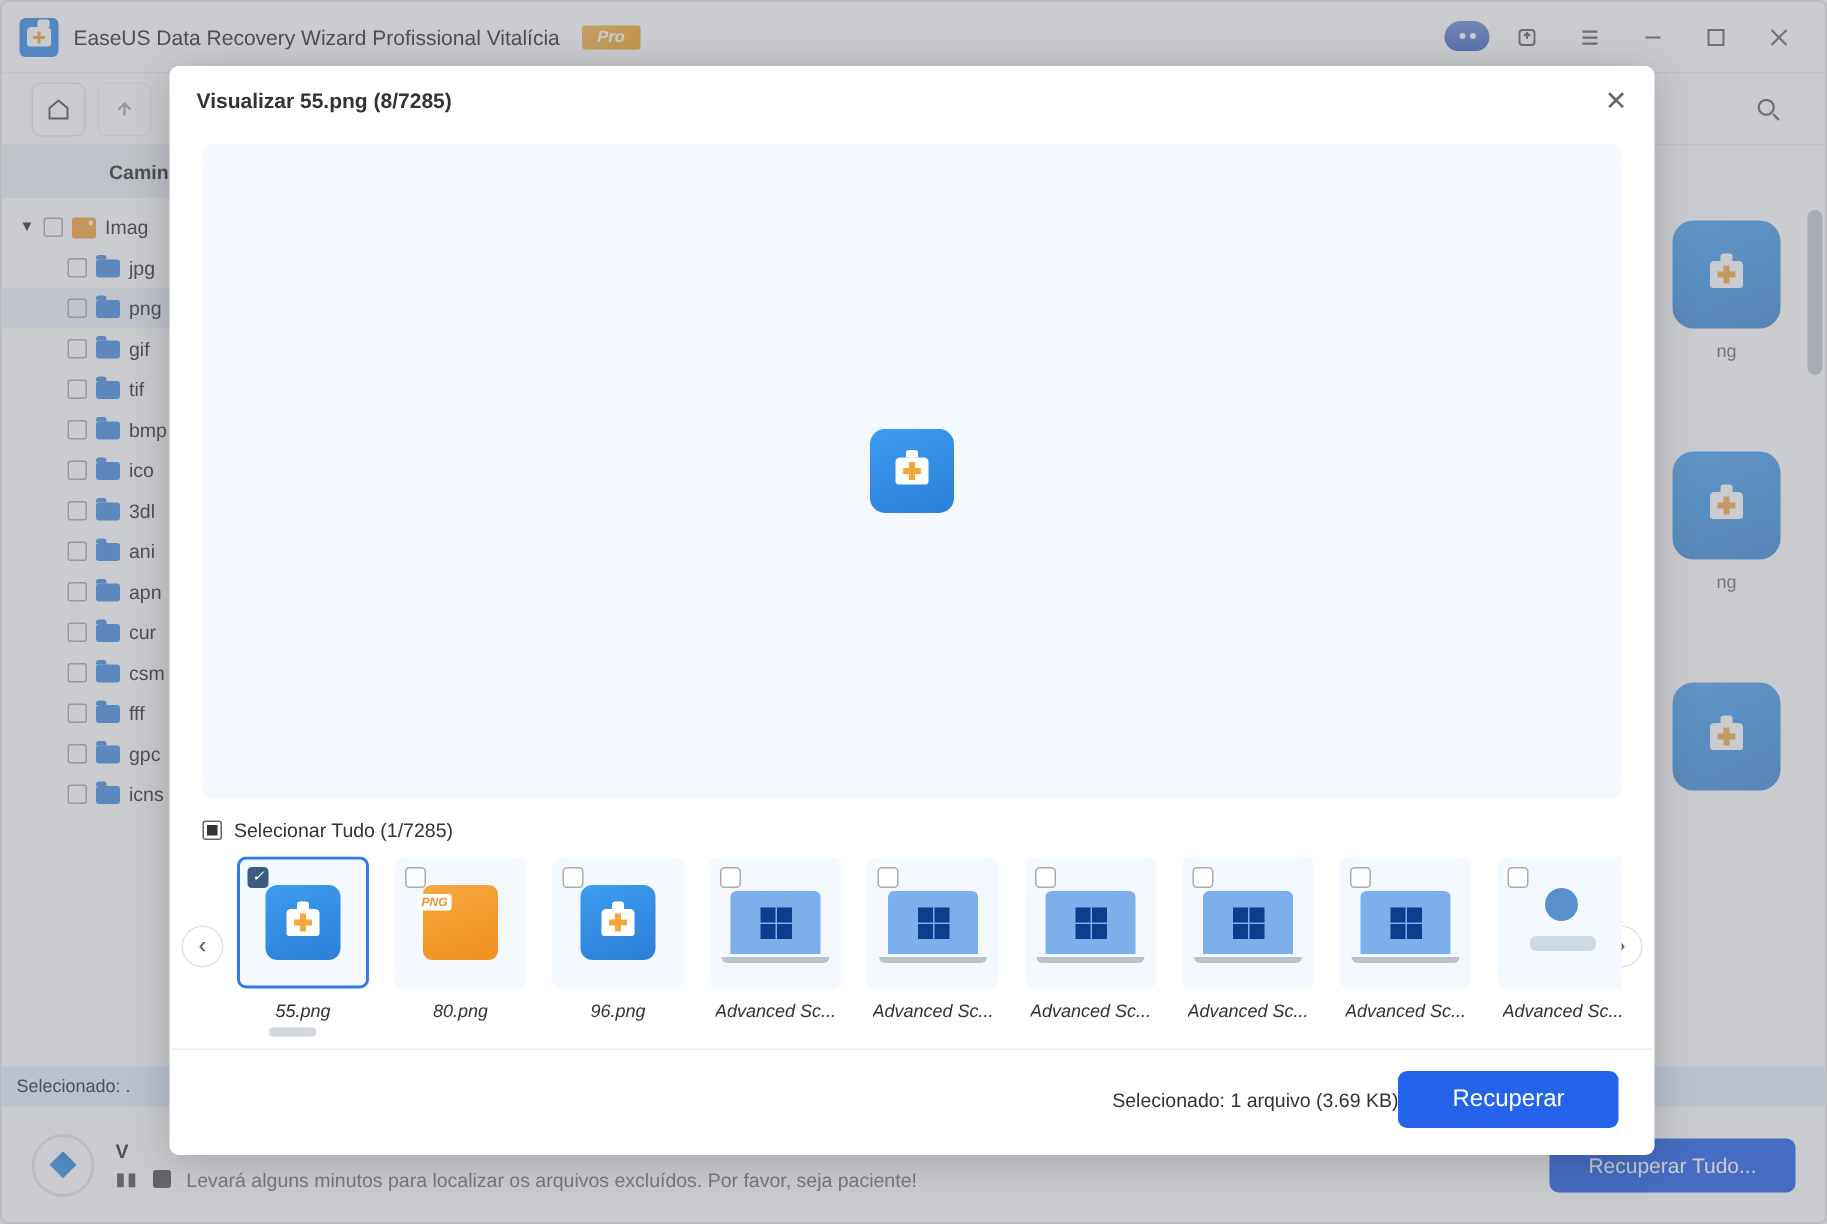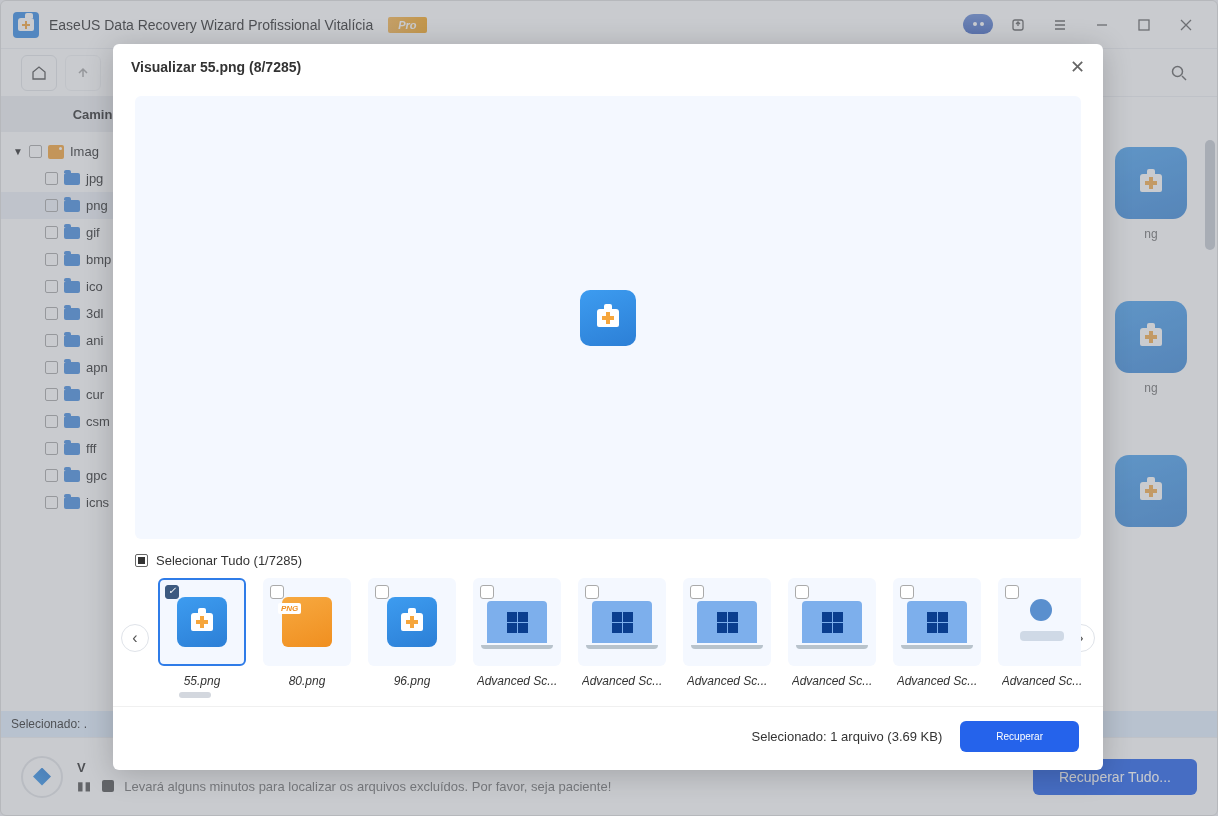--- a/index.html
+++ b/index.html
@@ -92,23 +92,23 @@
 .thumb-adv { width: 56px; height: 46px; position: relative; }
 .adv-robot { width: 22px; height: 22px; background: #5a8fce; border-radius: 50%; position: absolute; top: 0; left: 16px; }
 .adv-base { position: absolute; bottom: 4px; left: 6px; right: 6px; height: 10px; background: #cfd9e6; border-radius: 4px; }
 .thumb-name { font-size: 12px; color: #333; max-width: 88px; white-space: nowrap; overflow: hidden; text-overflow: ellipsis; }
 .nav-btn { position: absolute; top: 50px; width: 28px; height: 28px; border: 1px solid #dfe3e9; border-radius: 50%; background: #fff; display: flex; align-items: center; justify-content: center; color: #555; cursor: pointer; font-size: 16px; }
 .nav-prev { left: 8px; }
 .nav-next { right: 8px; }
 .thumb-scroll { margin: 4px 44px 0 44px; height: 6px; position: relative; }
 .thumb-scroll-thumb { position: absolute; left: 0; width: 32px; height: 6px; background: #d3d7de; border-radius: 3px; }
 
-.modal-footer { display: flex; align-items: center; justify-content: flex-end; padding: 14px 24px 18px 24px; gap: 18px; border-top: 1px solid #f0f0f0; }
+.modal-footer { display: flex; align-items: center; justify-content: flex-end; padding: 14px 24px 18px 24px; border-top: 1px solid #f0f0f0; }
 .sel-info { font-size: 13px; color: #333; }
-.recover-btn { background: #2563eb; color: #fff; border: none; padding: 10px 36px; border-radius: 6px; font-size: 10px; cursor: pointer; }
+.recover-btn { background: #2563eb; color: #fff; border: none; padding: 10px 36px; border-radius: 6px; font-size: 16px; cursor: pointer; }
 
 
 .cross-ic { width: 22px; height: 18px; background: #fff; border-radius: 3px 3px 2px 2px; position: relative; display: flex; align-items: center; justify-content: center; }
 .cross-ic::before { content: ''; position: absolute; top: -5px; left: 7px; width: 8px; height: 5px; background: #fff; border-radius: 2px 2px 0 0; }
 .cross-plus { position: relative; width: 12px; height: 12px; }
 .cross-plus::before, .cross-plus::after { content: ''; position: absolute; background: #f6a63c; }
 .cross-plus::before { left: 4px; top: 0; width: 4px; height: 12px; }
 .cross-plus::after { top: 4px; left: 0; width: 12px; height: 4px; }
 .cross-sm .cross-ic { width: 16px; height: 13px; }
 .cross-sm .cross-plus { width: 8px; height: 8px; }
@@ -214,20 +214,25 @@
             <span>png</span>
           </div>
         <div class="tree-item indent">
             <span class="cb"></span>
             <span class="folder-ic"></span>
             <span>gif</span>
           </div>
         <div class="tree-item indent">
             <span class="cb"></span>
             <span class="folder-ic"></span>
+            <span>tif</span>
+          </div>
+        <div class="tree-item indent">
+            <span class="cb"></span>
+            <span class="folder-ic"></span>
             <span>bmp</span>
           </div>
         <div class="tree-item indent">
             <span class="cb"></span>
             <span class="folder-ic"></span>
             <span>ico</span>
           </div>
         <div class="tree-item indent">
             <span class="cb"></span>
             <span class="folder-ic"></span>

